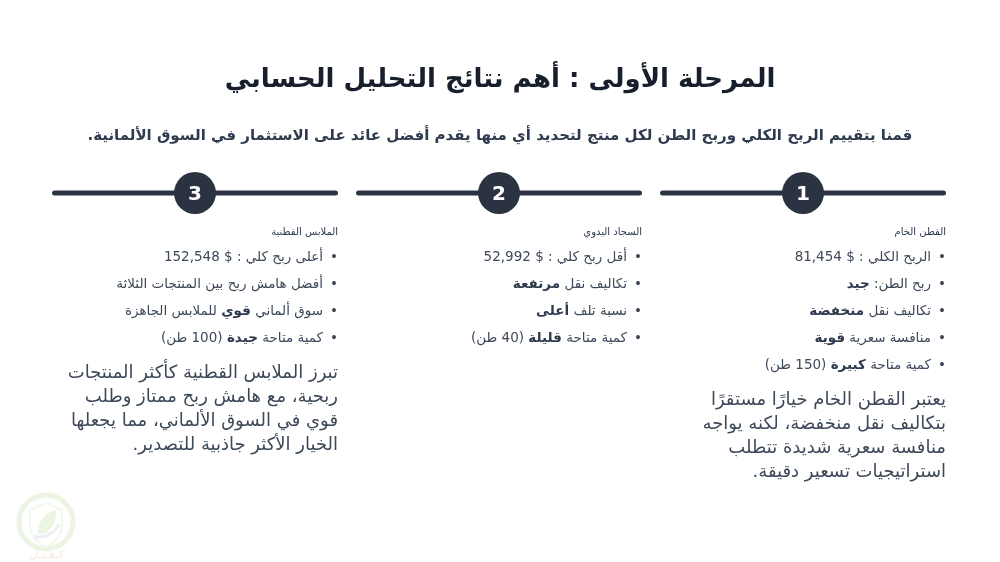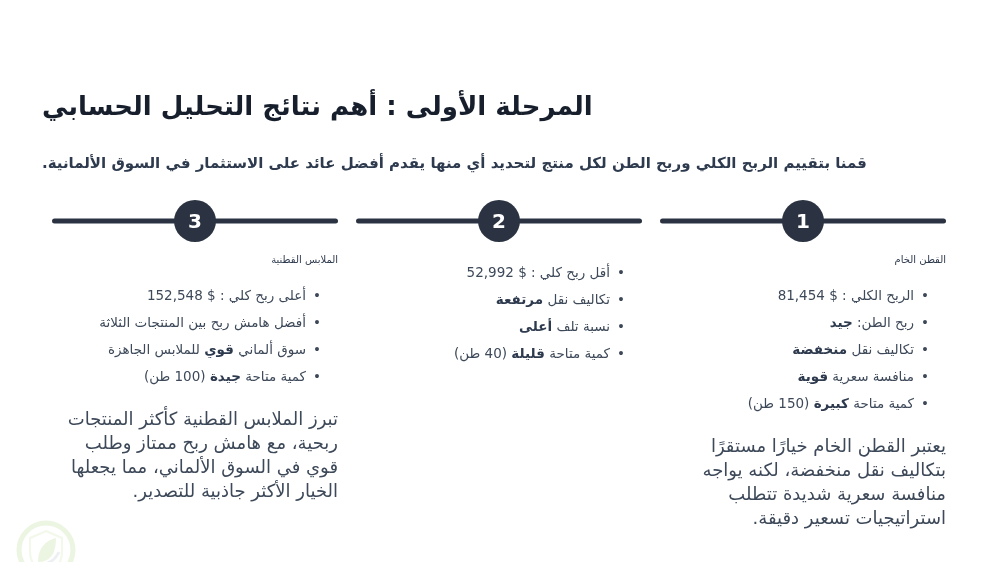--- a/index.html
+++ b/index.html
@@ -10,22 +10,21 @@
     overflow: hidden;
   }
   .slide {
     position: relative;
     width: 1000px; height: 562px;
     direction: rtl;
     background: var(--background, #ffffff);
   }
   .header {
     padding: 60px 42px 0 42px;
-    text-align: left;
-    margin-top: 28px;
+    text-align: center;
   }
   .page-title {
     margin: 0 0 28px 0;
     font-size: 26px;
     line-height: 36px;
     font-weight: 700;
     color: var(--title_text, #171f2d);
   }
   .subtitle {
     margin: 0;
@@ -69,21 +68,21 @@
   }
   .col { text-align: right; }
   .col-title {
     margin: 12px 0 6px 0;
     font-size: 10px;
     font-weight: 400;
     color: var(--subtitle_text, #2e3a4e);
   }
   ul.bullets {
     list-style: none;
-    margin: 17px; padding: 0;
+    margin: 0; padding: 0;
   }
   ul.bullets li {
     font-size: 13.5px;
     line-height: 27px;
     color: var(--body_text, #3d4959);
     white-space: nowrap;
   }
   ul.bullets li::before {
     content: "•";
     margin-left: 7px;
@@ -135,20 +134,21 @@
           <li><span>كمية متاحة </span><b>كبيرة</b><span> (150 طن)</span></li>
         </ul>
       <p class="col-para">يعتبر القطن الخام خيارًا مستقرًا بتكاليف نقل منخفضة، لكنه يواجه منافسة سعرية شديدة تتطلب استراتيجيات تسعير دقيقة.</p>
     </section>
 
     <section class="col">
       <div class="timeline">
         <div class="tl-line"></div>
         <div class="tl-circle">2</div>
       </div>
+      <h3 class="col-title">السجاد اليدوي</h3>
       <ul class="bullets">
           <li><span>أقل ربح كلي : $ 52,992</span></li>
           <li><span>تكاليف نقل </span><b>مرتفعة</b></li>
           <li><span>نسبة تلف </span><b>أعلى</b></li>
           <li><span>كمية متاحة </span><b>قليلة</b><span> (40 طن)</span></li>
         </ul>
     </section>
 
     <section class="col">
       <div class="timeline">

